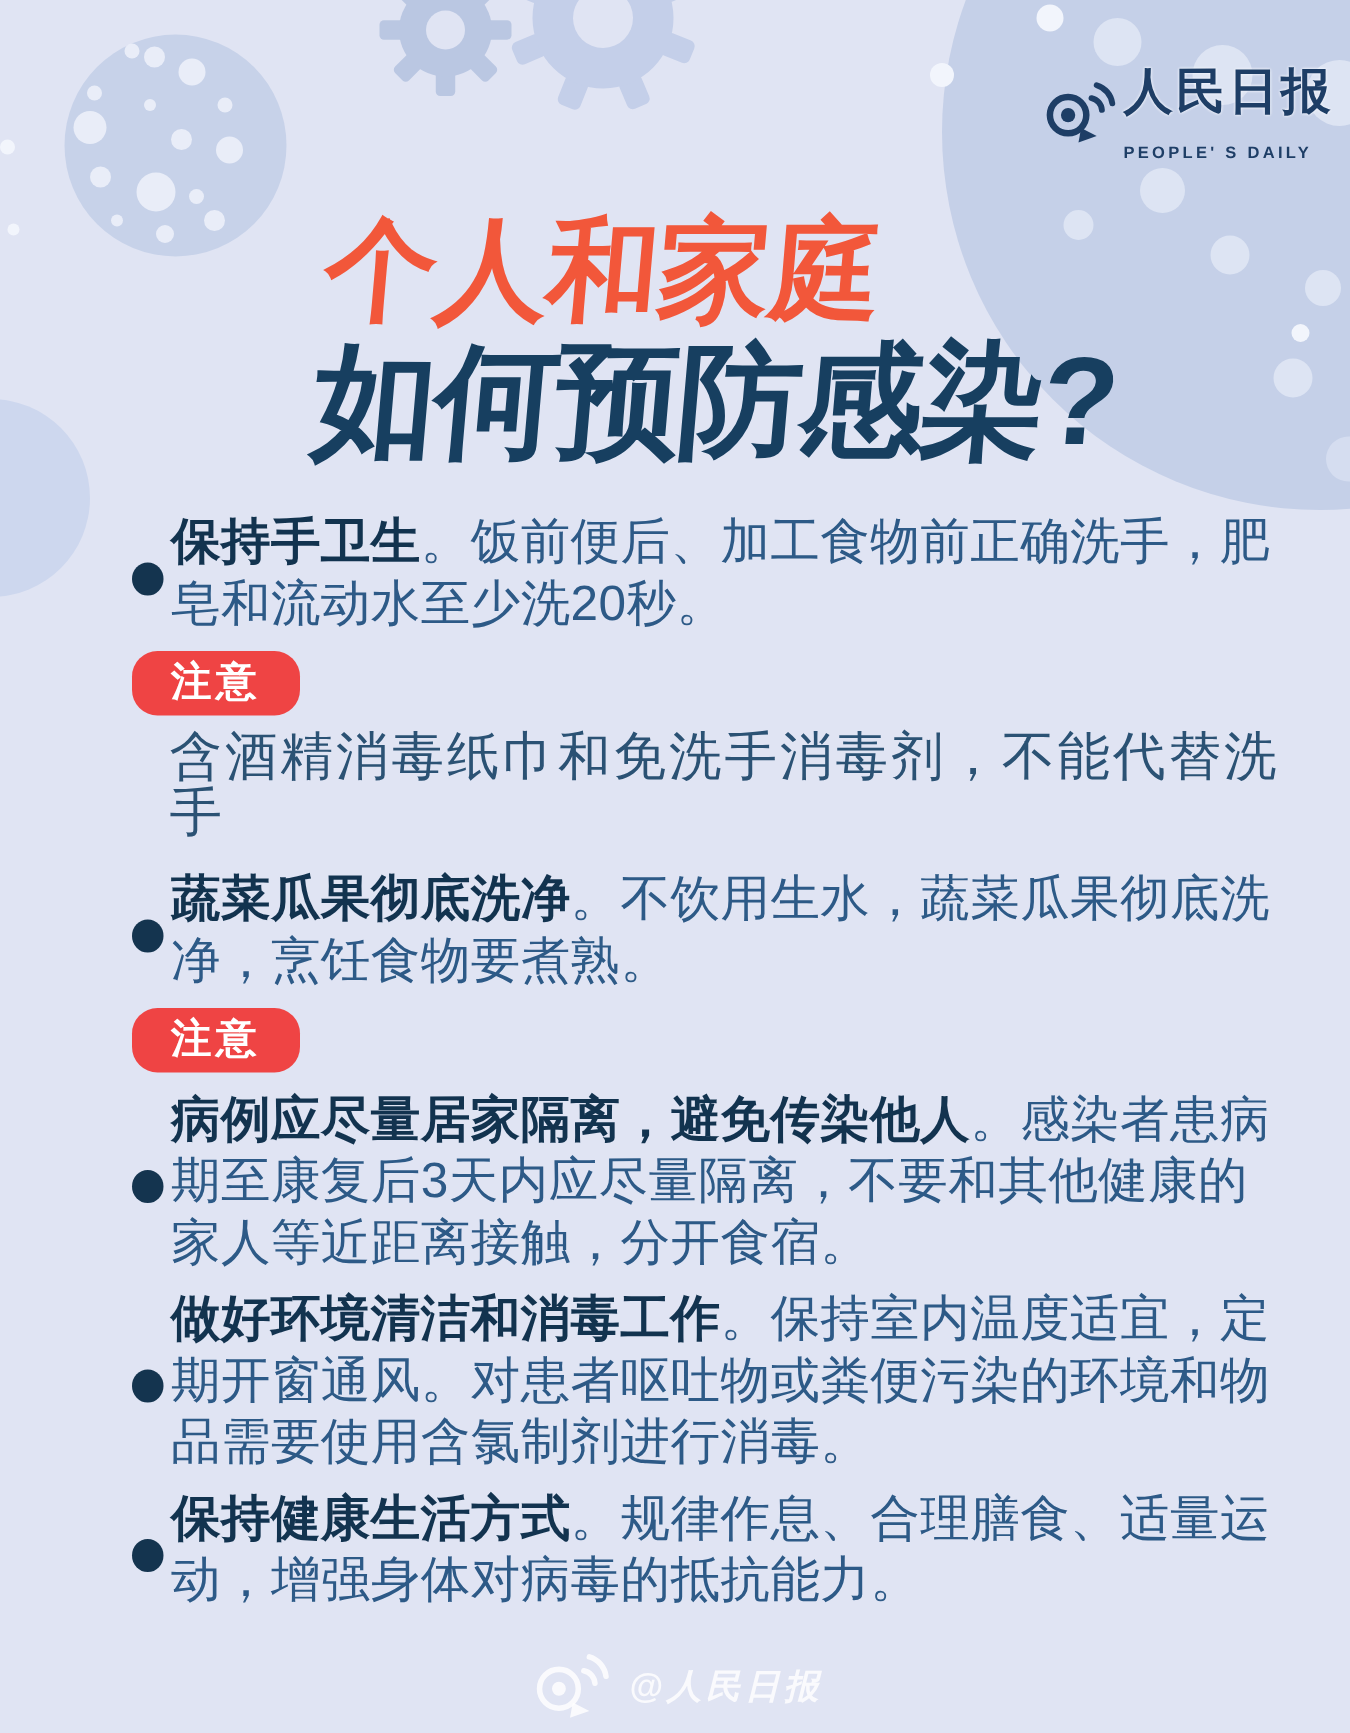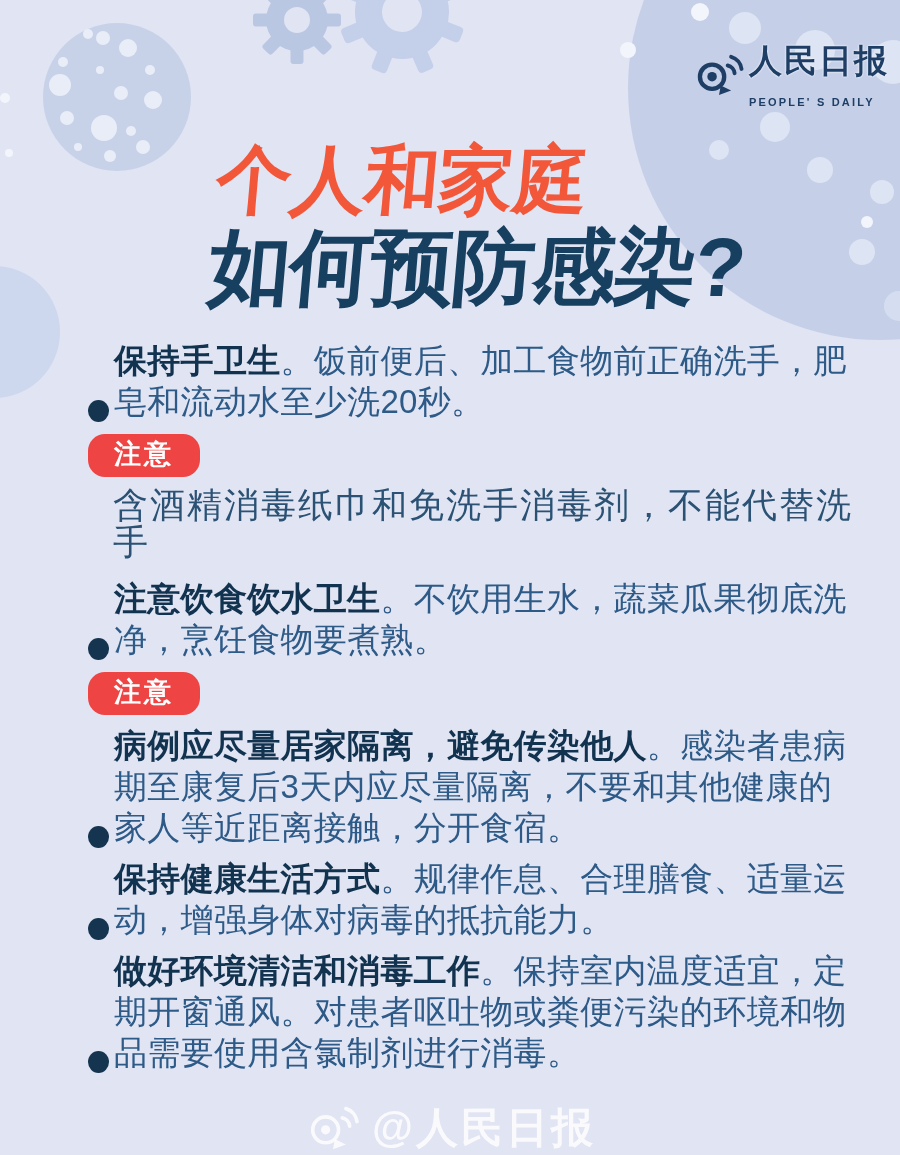--- a/index.html
+++ b/index.html
@@ -18,35 +18,35 @@
   .logo-en{font-size:11px;font-weight:bold;color:#1e3e66;letter-spacing:2.2px;margin-top:18px;}
 
   
   .title{position:absolute;left:205px;top:138px;transform:skewX(-5deg);transform-origin:left bottom;
          font-weight:900;white-space:nowrap;}
   .t1{font-size:75px;line-height:84px;color:#f2573a;letter-spacing:-1px;}
   .t2{font-size:83px;line-height:92px;color:#173f60;letter-spacing:-2px;}
 
   
   .content{position:absolute;left:88px;top:340px;width:766px;}
-  .item{display:flex;align-items:flex-end;margin-bottom:10px;}
+  .item{display:flex;align-items:center;margin-bottom:10px;}
   .dot{flex:0 0 auto;width:21px;height:22px;border-radius:50%;background:#14344f;margin:9px 5px 0 0;}
   .txt{font-size:33px;line-height:41px;color:#2d5a87;letter-spacing:0.3px;}
   .txt b{color:#12334f;font-weight:bold;}
   .badge{display:inline-block;background:#ef4444;color:#ffffff;font-size:27px;font-weight:bold;
          letter-spacing:3px;line-height:27px;padding:7px 26px 9px 26px;border-radius:17px;
          margin:2px 0 10px 0;}
   .note{font-family:"DejaVu Serif","Liberation Serif",serif;font-size:35px;line-height:37px;
         color:#2b5274;letter-spacing:2px;margin:0 0 17px 25px;}
 
   
   .footer{position:absolute;left:0;top:1100px;width:900px;display:flex;justify-content:center;
           align-items:center;gap:10px;color:rgba(255,255,255,0.82);}
   .footer-icon{width:58px;height:48px;}
-  .footer-handle{font-size:42px;letter-spacing:3px;font-weight:bold;}
+  .footer-handle{font-size:23px;letter-spacing:3px;font-weight:bold;font-style:italic;}
 </style>
 </head>
 <body>
 
 <div class="poster">
 
   <svg class="deco" viewBox="0 0 900 1155" aria-hidden="true">
 
     <g>
       <circle cx="117" cy="97" r="74" fill="#c7d2e9"></circle>
@@ -142,34 +142,34 @@
   </div>
 
   <div class="content">
       <div class="item">
         <span class="dot"></span>
         <span class="txt"><b>保持手卫生</b>。饭前便后、加工食物前正确洗手，肥皂和流动水至少洗20秒。</span>
       </div>
       <div><span class="badge">注意</span><div class="note">含酒精消毒纸巾和免洗手消毒剂，不能代替洗手</div></div>
       <div class="item">
         <span class="dot"></span>
-        <span class="txt"><b>注意饮食饮水卫生</b>。不饮用生水，蔬菜瓜果彻底洗净，烹饪食物要煮熟。</span>
+        <span class="txt"><b>蔬菜瓜果彻底洗净</b>。不饮用生水，蔬菜瓜果彻底洗净，烹饪食物要煮熟。</span>
       </div>
       <div><span class="badge">注意</span></div>
       <div class="item">
         <span class="dot"></span>
         <span class="txt"><b>病例应尽量居家隔离，避免传染他人</b>。感染者患病期至康复后3天内应尽量隔离，不要和其他健康的家人等近距离接触，分开食宿。</span>
       </div>
       <div class="item">
         <span class="dot"></span>
-        <span class="txt"><b>保持健康生活方式</b>。规律作息、合理膳食、适量运动，增强身体对病毒的抵抗能力。</span>
+        <span class="txt"><b>做好环境清洁和消毒工作</b>。保持室内温度适宜，定期开窗通风。对患者呕吐物或粪便污染的环境和物品需要使用含氯制剂进行消毒。</span>
       </div>
       <div class="item">
         <span class="dot"></span>
-        <span class="txt"><b>做好环境清洁和消毒工作</b>。保持室内温度适宜，定期开窗通风。对患者呕吐物或粪便污染的环境和物品需要使用含氯制剂进行消毒。</span>
+        <span class="txt"><b>保持健康生活方式</b>。规律作息、合理膳食、适量运动，增强身体对病毒的抵抗能力。</span>
       </div>
     </div>
 
   <div class="footer">
     <svg class="footer-icon" viewBox="0 0 60 52">
       <circle cx="22" cy="28" r="14" fill="none" stroke="rgba(255,255,255,0.82)" stroke-width="4"></circle>
       <circle cx="22" cy="28" r="5" fill="rgba(255,255,255,0.82)"></circle>
       <polygon points="32,38 44,44 30,49" fill="rgba(255,255,255,0.82)"></polygon>
       <path d="M40 15 a 10 10 0 0 1 8 9" fill="none" stroke="rgba(255,255,255,0.82)" stroke-width="4" stroke-linecap="round"></path>
       <path d="M44 5 a 17 17 0 0 1 12 14" fill="none" stroke="rgba(255,255,255,0.82)" stroke-width="4" stroke-linecap="round"></path>

